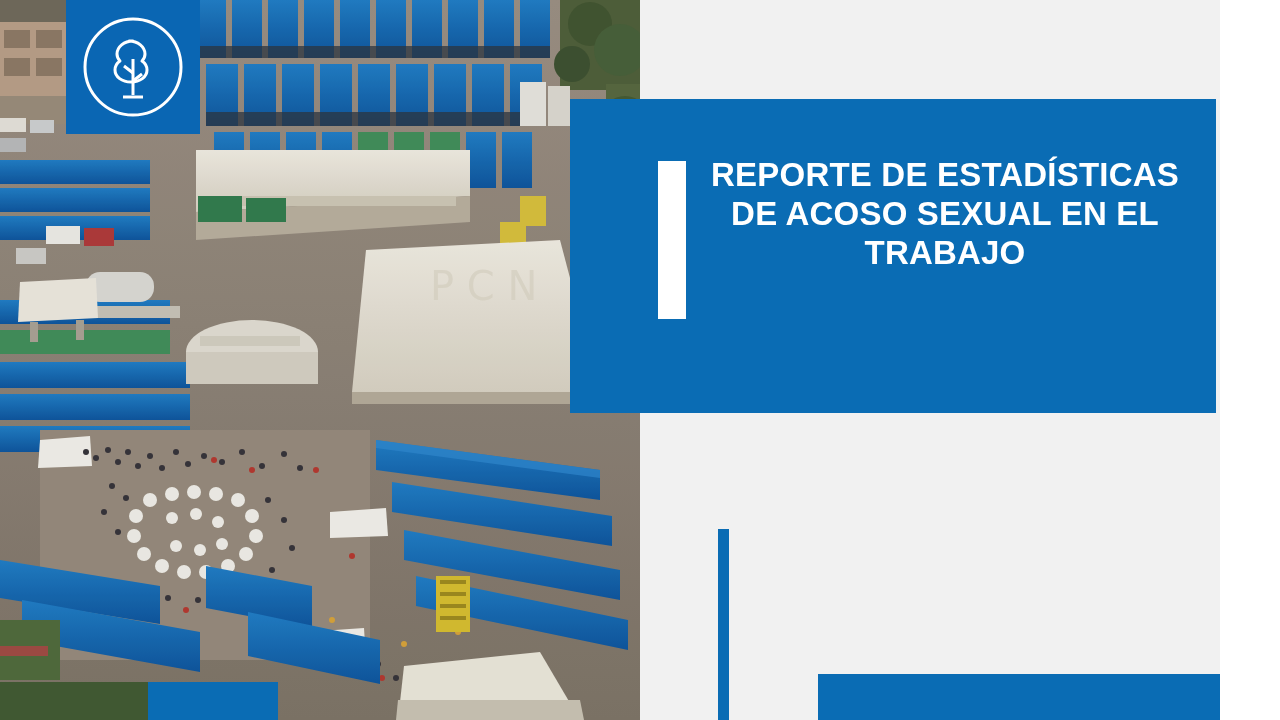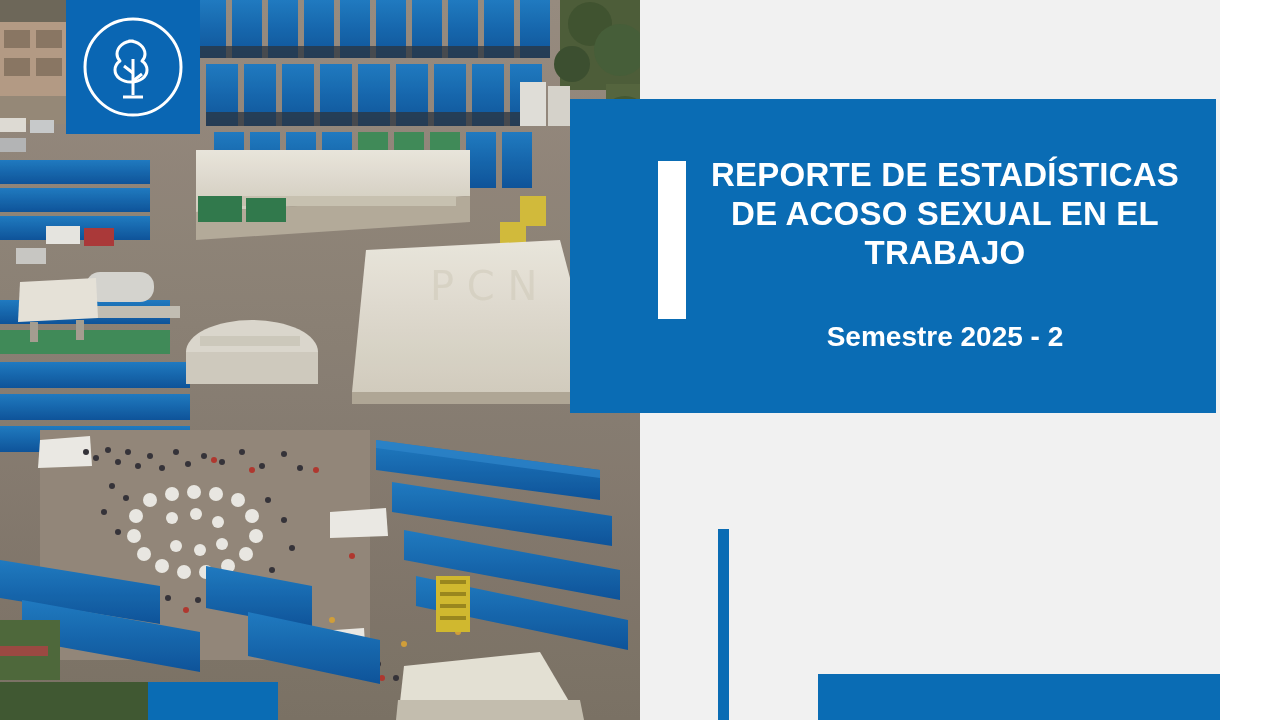--- a/index.html
+++ b/index.html
@@ -379,20 +379,19 @@
       <path d="M52 26c-9 0-16 6-16 13 0 3 1 5 3 7-3 2-5 5-5 9 0 7 7 12 16 12s16-5 16-12c0-4-2-7-5-9 2-2 3-4 3-7 0-7-7-13-16-13z" fill="none" stroke="#ffffff" stroke-width="3" stroke-linejoin="round"></path>
       <path d="M52 44v36" fill="none" stroke="#ffffff" stroke-width="3"></path>
       <path d="M52 58l-9-7M52 66l9-7" fill="none" stroke="#ffffff" stroke-width="3"></path>
       <path d="M42 82h20" fill="none" stroke="#ffffff" stroke-width="3"></path>
     </svg>
   </div>
 
   <div class="title-band">
     <div class="title-accent"></div>
     <div class="title-text">REPORTE DE ESTADÍSTICAS DE ACOSO SEXUAL EN EL TRABAJO</div>
-    <div class="subtitle-text">Semestre 2025 - 2</div>
   </div>
 
   <div class="vbar"></div>
   <div class="block-bottom-right"></div>
   <div class="block-bottom-left"></div>
 
 </div>
 
 </body></html>

